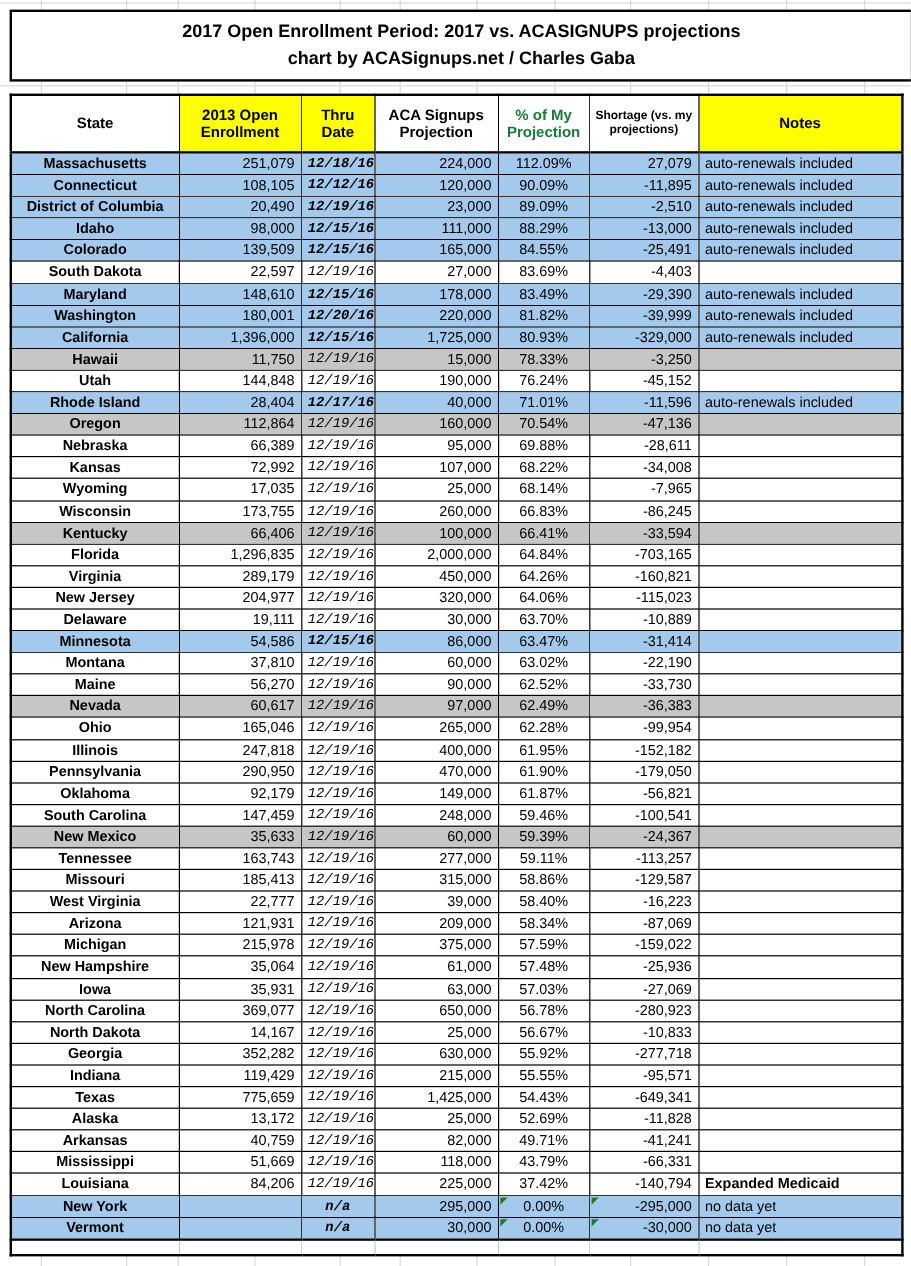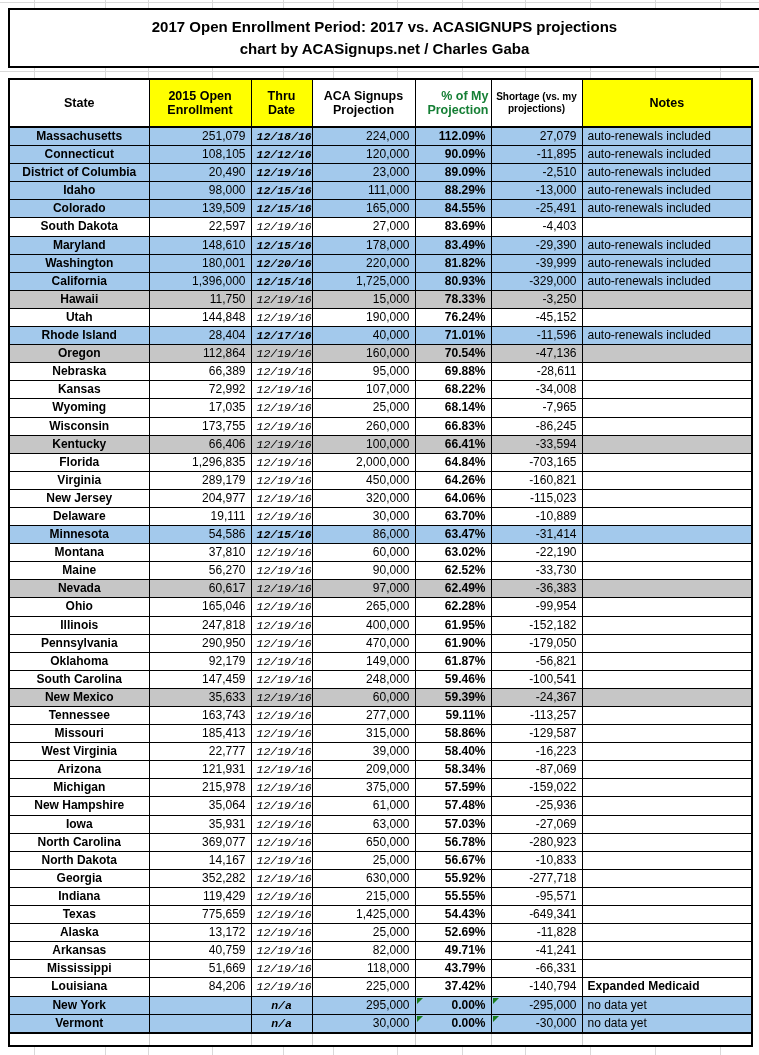--- a/index.html
+++ b/index.html
@@ -30,32 +30,32 @@
   .sheet th,.sheet td{
     border:1px solid #000;box-sizing:border-box;position:relative;
     overflow:hidden;white-space:nowrap;padding:0 5px;
   }
   .sheet thead th{
     height:48px;font-weight:bold;font-size:12.5px;line-height:1.15;
     text-align:center;vertical-align:middle;white-space:normal;padding:0 2px;
     border-bottom:2px solid #000;background:#fff;
   }
   .sheet thead th.yellow{background:var(--highlight-yellow,#ffff00);}
-  .sheet thead th.green-text{color:var(--header-green,#157f35);text-align:right;}
+  .sheet thead th.green-text{color:var(--header-green,#157f35);}
   .sheet thead th.small{font-size:10px;line-height:1.2;}
 
   .data-row td{height:17.1px;line-height:17.1px;}
   .bg-blue td{background:var(--row-blue,#a3c9ec);}
   .bg-gray td{background:var(--row-gray,#c6c6c6);}
 
   .c-state{font-weight:bold;text-align:center;}
   .c-num{text-align:right;}
   .c-date{text-align:center;font-style:italic;font-size:11.5px;font-family:Liberation Mono, monospace;}
   .c-date.bold{font-weight:bold;}
-  .c-pct{font-weight:bold;text-align:right;}
+  .c-pct{font-weight:normal;text-align:center;}
   .c-note{text-align:left;}
   .c-note.bold{font-weight:bold;margin-top:36px;}
 
   .tri{
     position:absolute;left:1px;top:1px;width:0;height:0;
     border-top:6px solid var(--triangle-green,#1b7e1b);
     border-right:6px solid transparent;
   }
 
   tr.spacer-row td{
@@ -98,21 +98,21 @@
       <col style="width:102px">
       <col style="width:61px">
     <col style="width:103px">
       <col style="width:76px">
       <col style="width:91px">
     <col style="width:170px">
   </colgroup>
   <thead>
     <tr>
       <th>State</th>
-      <th class="yellow">2015 Open Enrollment</th>
+      <th class="yellow">2013 Open Enrollment</th>
       <th class="yellow">Thru Date</th>
       <th>ACA Signups Projection</th>
       <th class="green-text">% of My Projection</th>
       <th class="small">Shortage (vs. my projections)</th>
       <th class="yellow">Notes</th>
     </tr>
   </thead>
   <tbody id="rows">
       <tr class="data-row bg-blue">
         <td class="c-state">Massachusetts</td>

